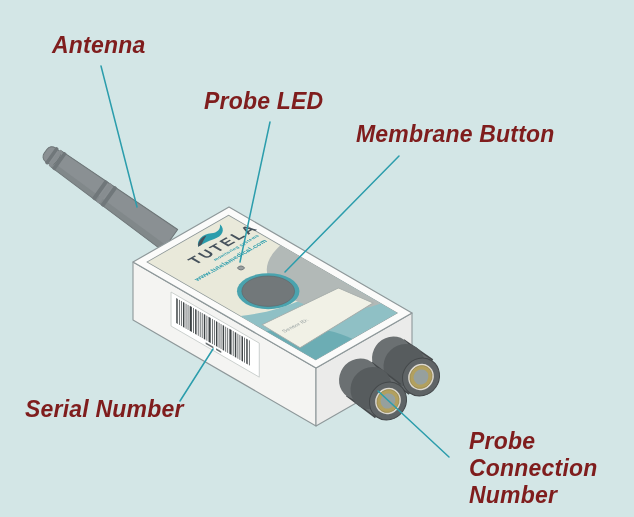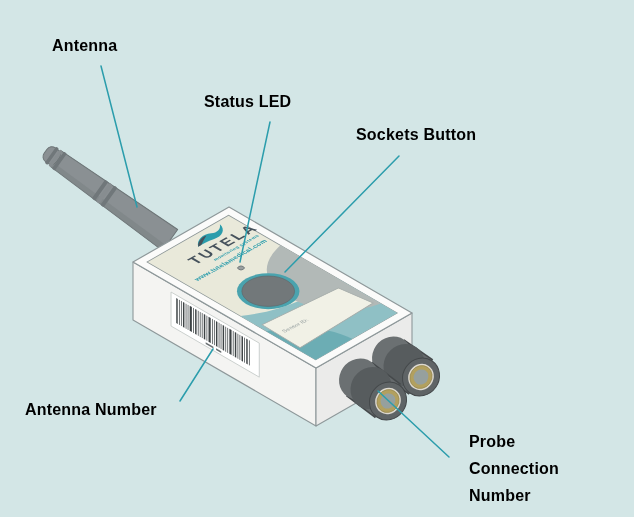--- a/index.html
+++ b/index.html
@@ -6,26 +6,27 @@
   .scene{
     position:relative;
     width:634px;height:517px;
     background:#d3e6e6;
     overflow:hidden;
     font-family:"Liberation Sans",sans-serif;
   }
   .scene svg{position:absolute;left:0;top:0;}
   .callout-label{
     position:absolute;
-    color:#000000;
+    color:#7f1d1d;
     font-weight:bold;
-    font-size:16px;
+    font-size:23px;
     letter-spacing:0.2px;
     line-height:27px;
     white-space:pre-line;
+    font-style:italic;
   }
   .lbl-antenna{left:52px;top:32px;}
   .lbl-status{left:204px;top:88px;}
   .lbl-membrane{left:356px;top:121px;}
   .lbl-serial{left:25px;top:396px;}
   .lbl-probe{left:469px;top:428px;width:132px;}
 </style>
 </head>
 <body>
 
@@ -150,17 +151,17 @@
   <g stroke="#2b9dac" stroke-width="1.5" stroke-linecap="round">
     <line x1="101" y1="66" x2="137" y2="207"></line>
     <line x1="270" y1="122" x2="240" y2="262"></line>
     <line x1="399" y1="156" x2="285" y2="272"></line>
     <line x1="213" y1="349" x2="180" y2="401"></line>
     <line x1="378" y1="391" x2="449" y2="457"></line>
   </g>
 </svg>
 
   <div class="callout-label lbl-antenna">Antenna</div>
-  <div class="callout-label lbl-status">Status LED</div>
-  <div class="callout-label lbl-membrane">Sockets Button</div>
-  <div class="callout-label lbl-serial">Antenna Number</div>
+  <div class="callout-label lbl-status">Probe LED</div>
+  <div class="callout-label lbl-membrane">Membrane Button</div>
+  <div class="callout-label lbl-serial">Serial Number</div>
   <div class="callout-label lbl-probe">Probe Connection Number</div>
 </div>
 
 </body></html>

